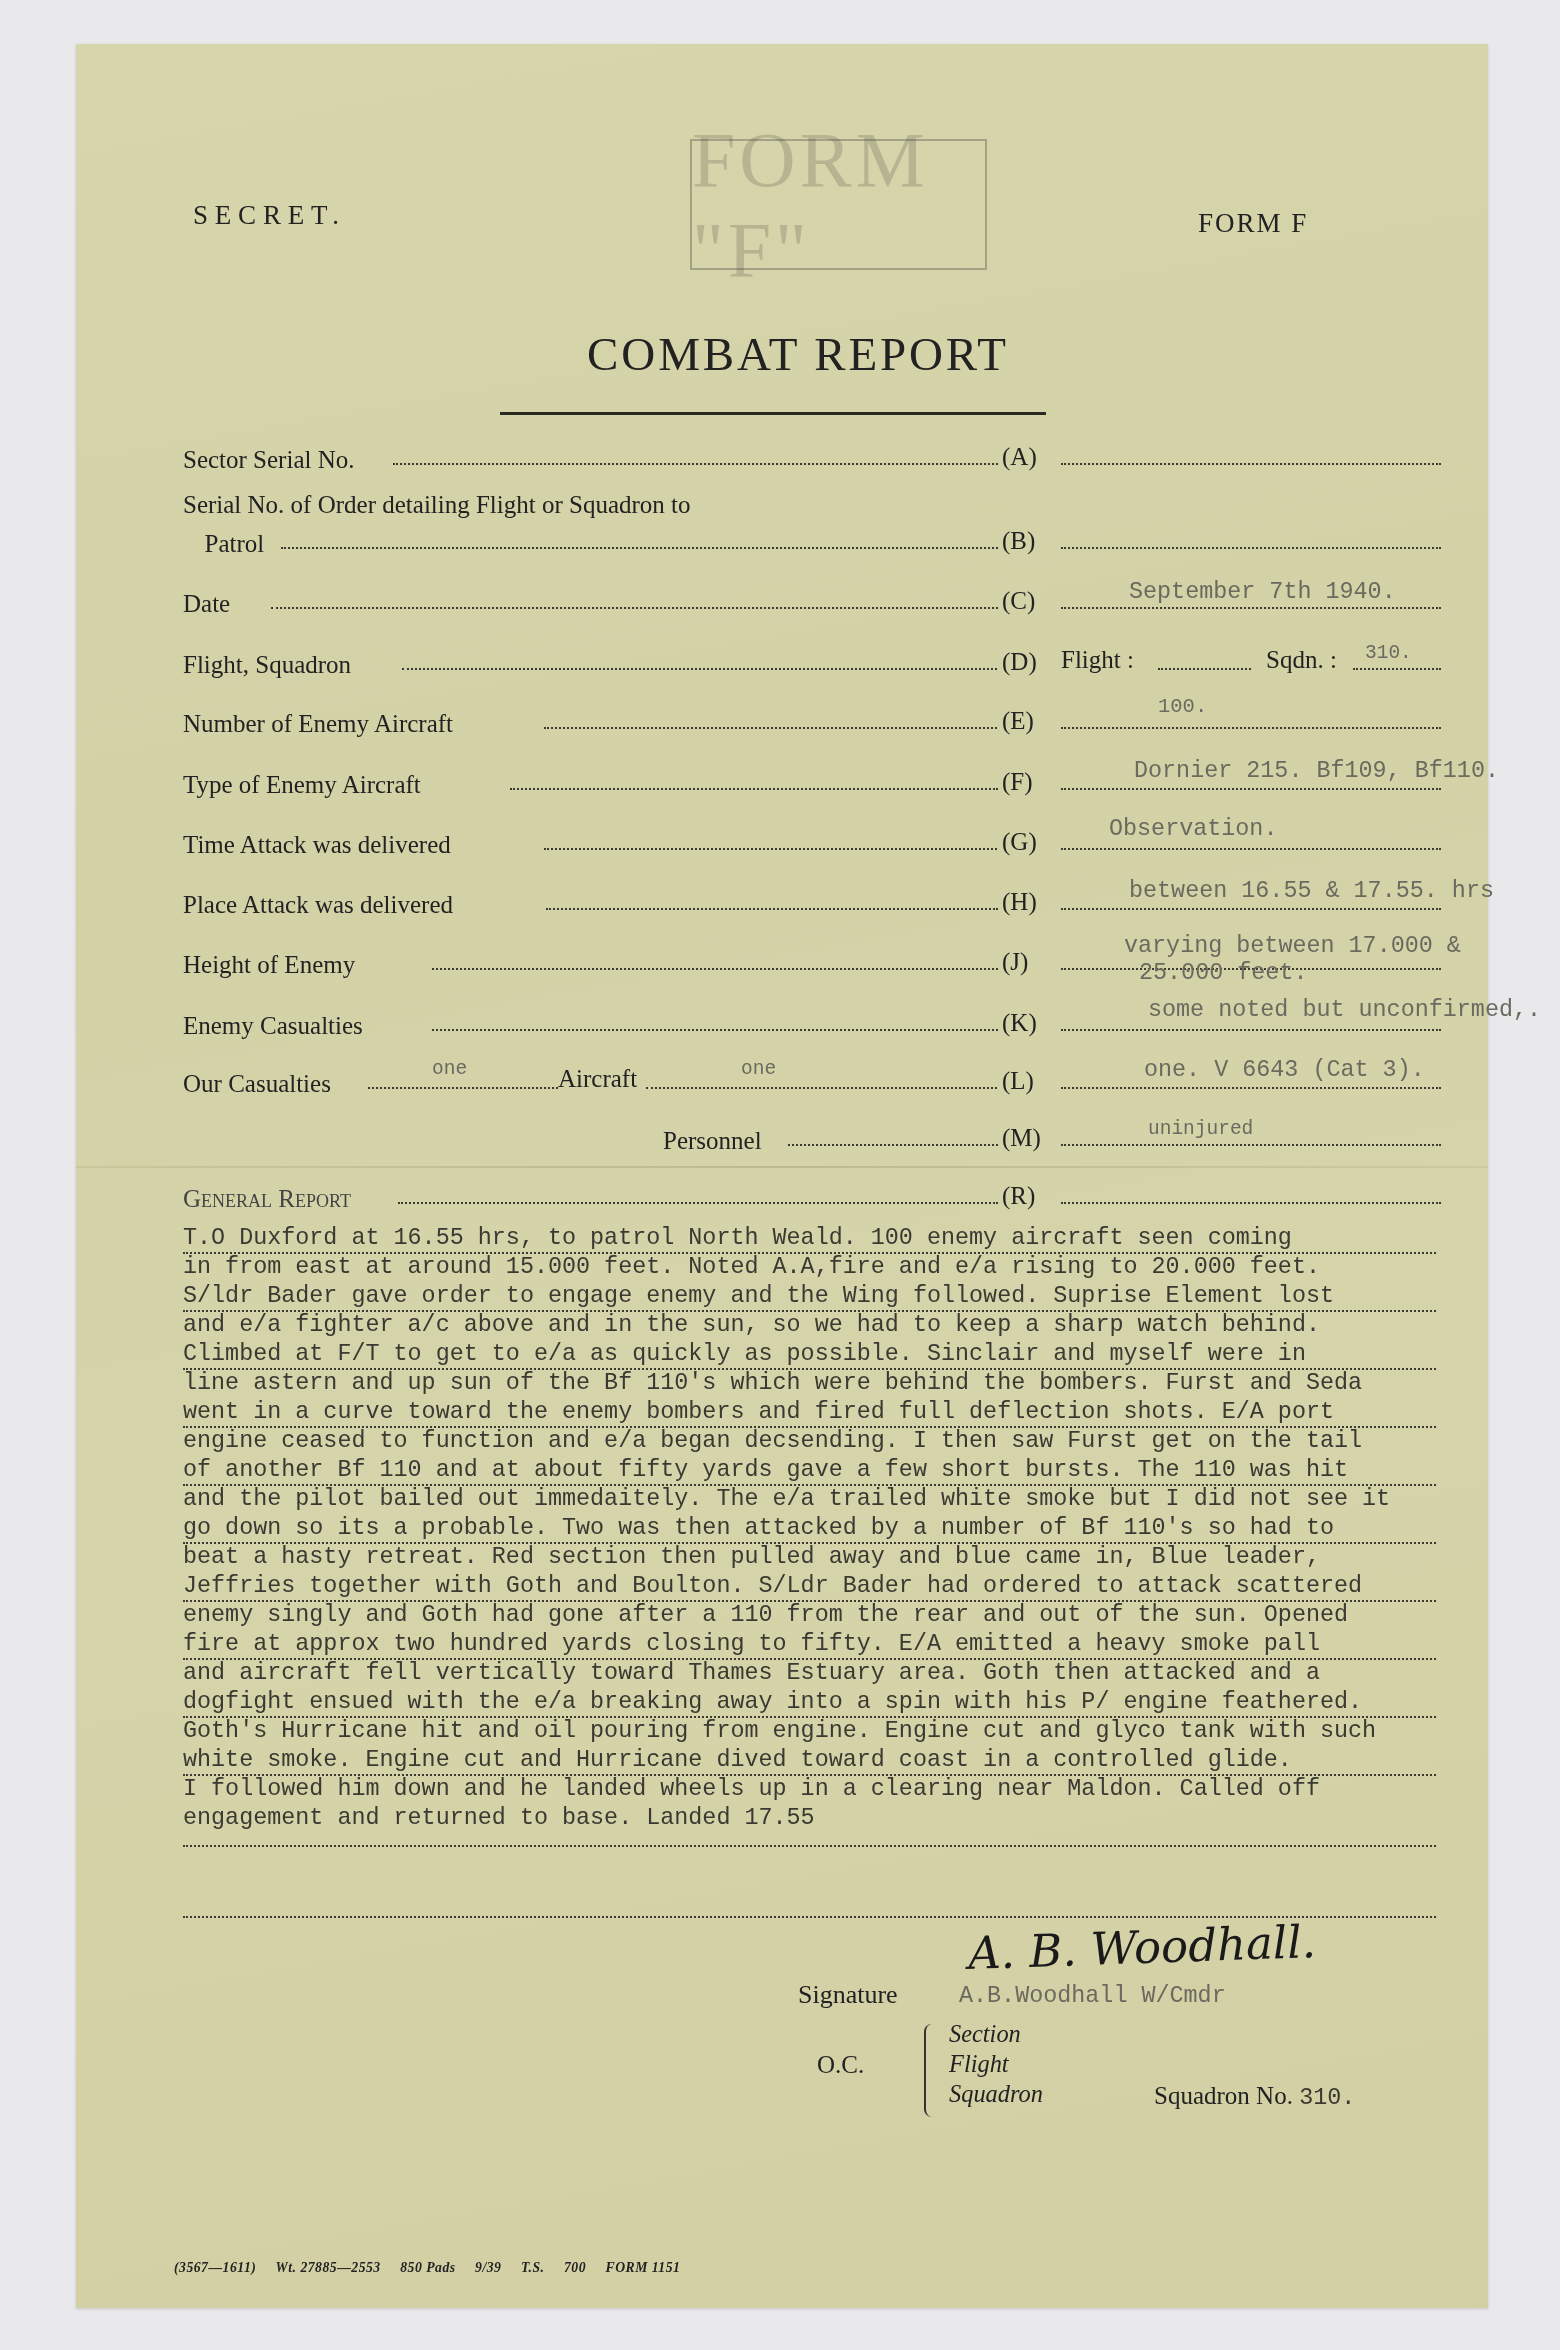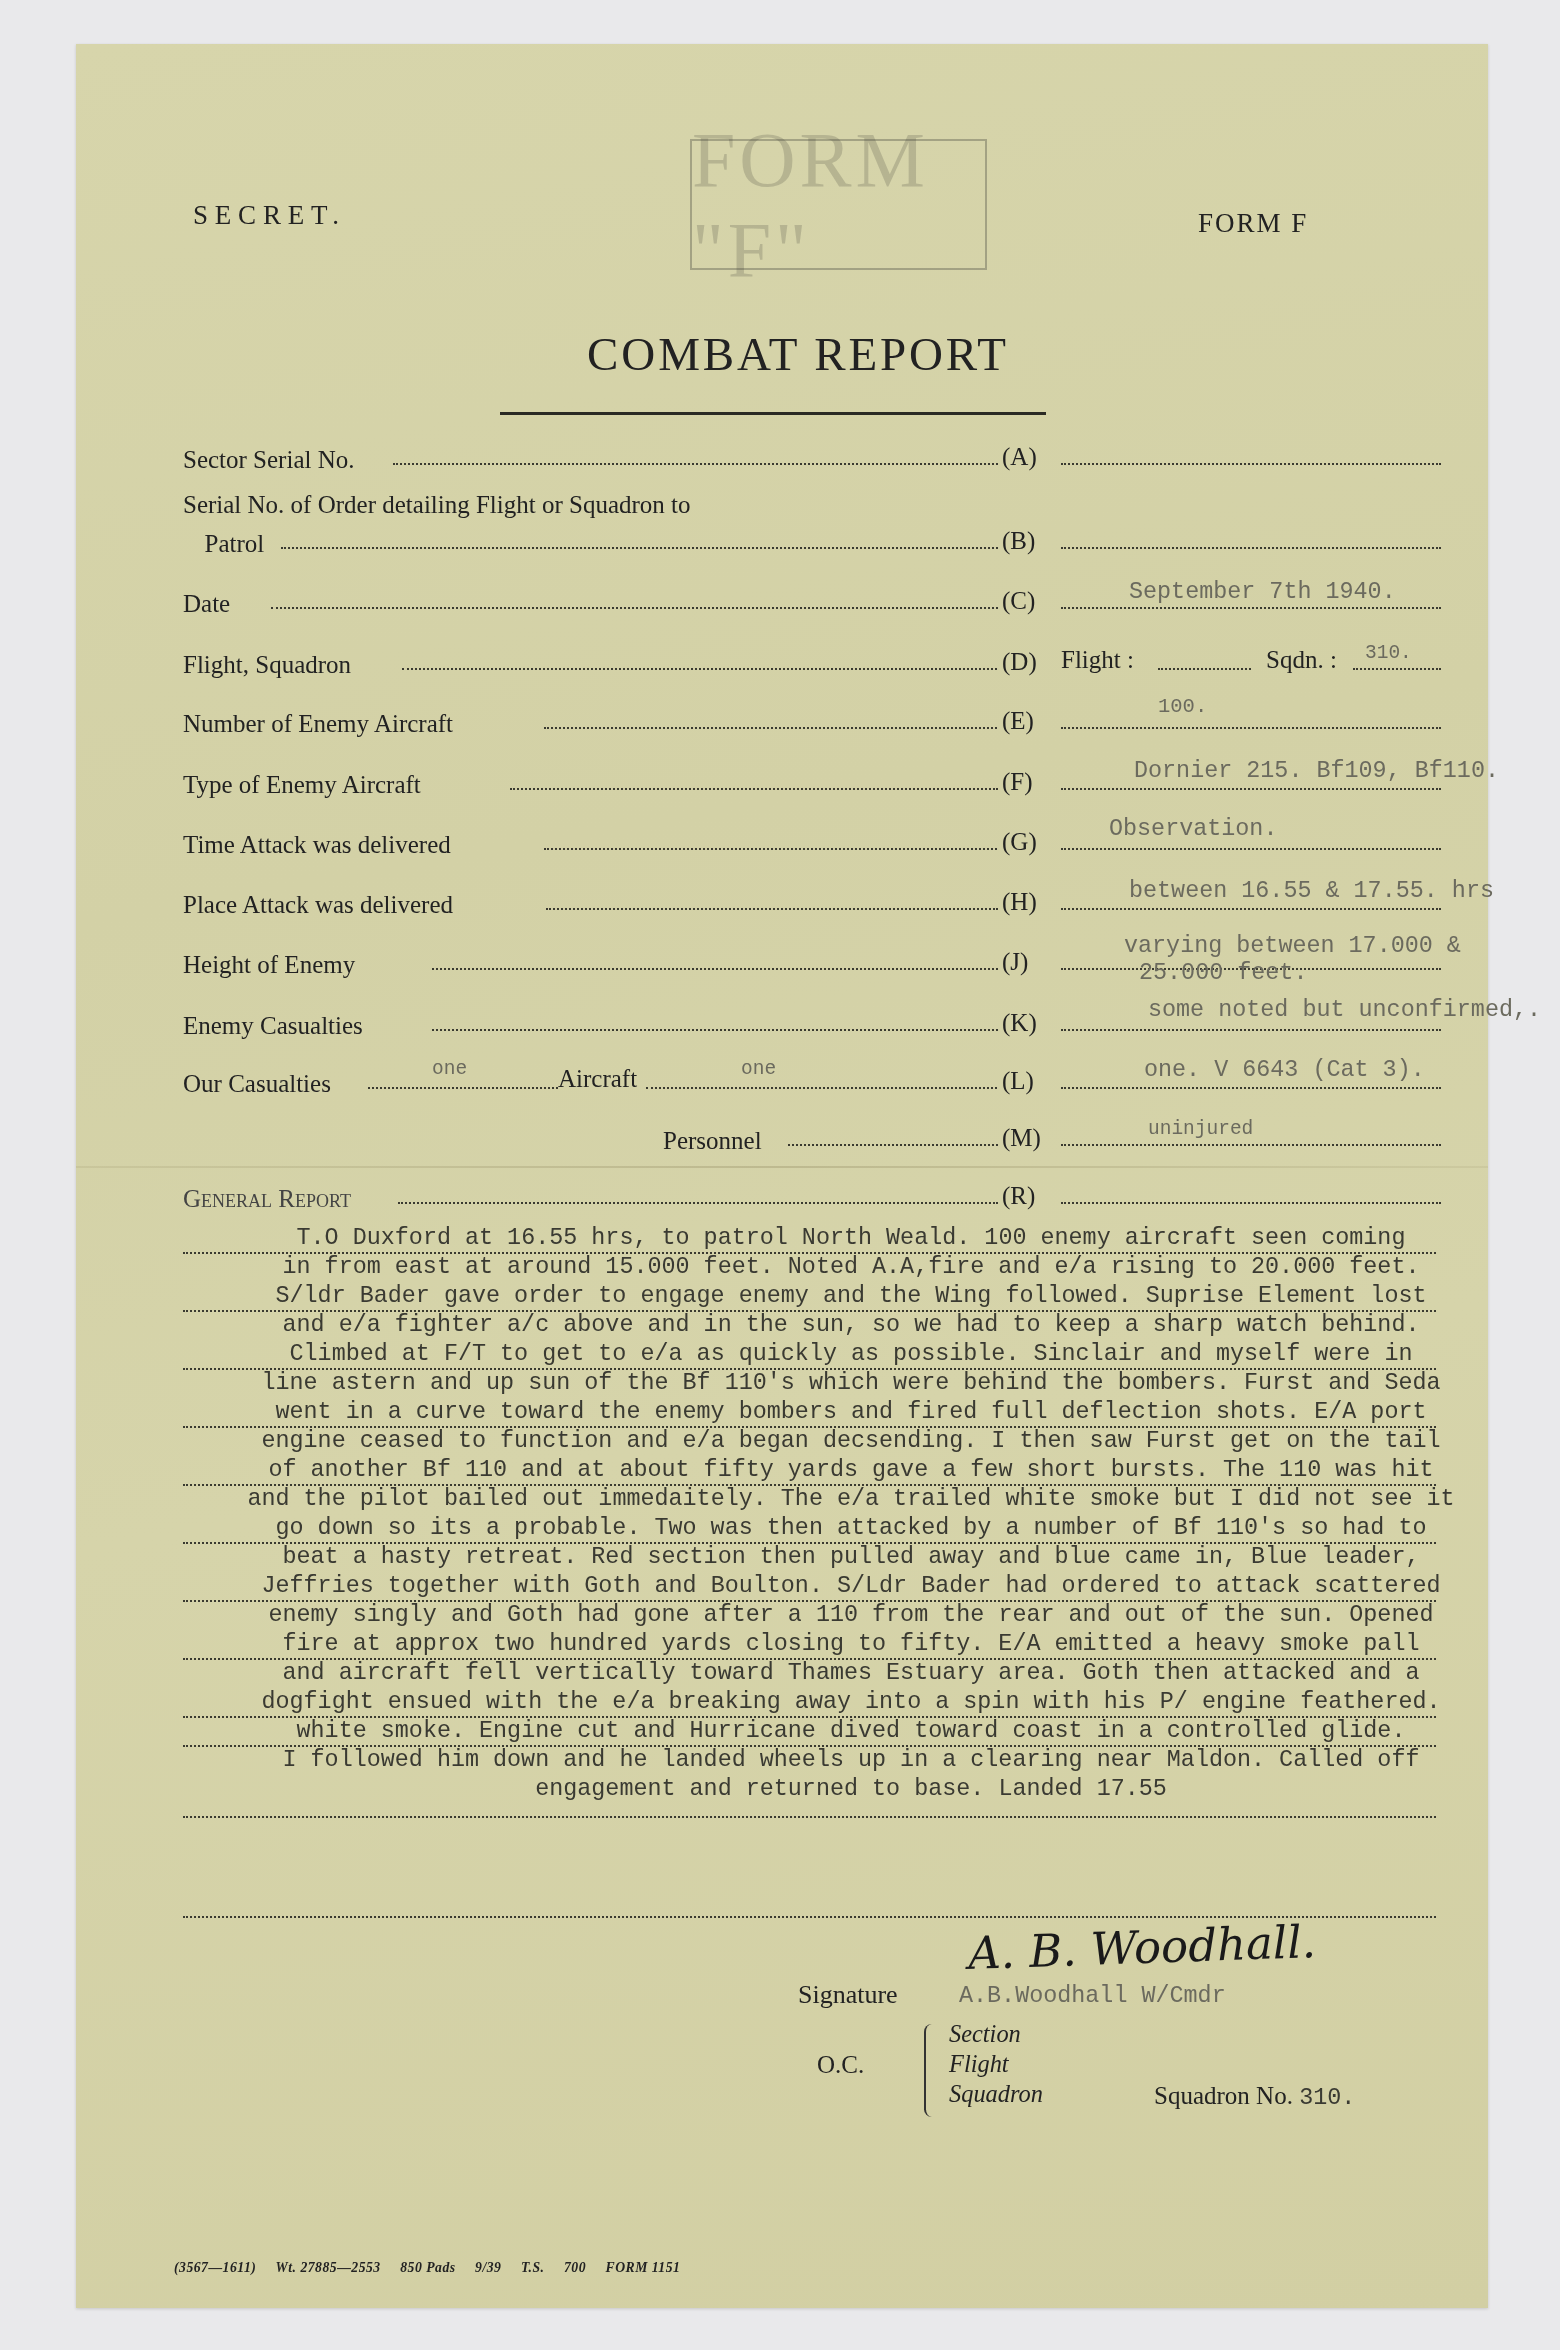--- a/index.html
+++ b/index.html
@@ -51,21 +51,20 @@
     white-space: nowrap;
   }
   .faint { color: #6b6a5e; }
 
   .report {
     position: absolute; left: 107px; top: 1180px; width: 1336px;
   }
   .report .line {
     height: 29px; font-size: 23.4px; line-height: 29px; white-space: nowrap;
     position: relative;
-    text-align: center;
   }
   .report .line.ruled::after {
     content: ""; position: absolute; left: 0; width: 1253px; bottom: -1px;
     border-bottom: 2px dotted #3a3a30;
   }
   .report .end-rule {
     margin-top: 11.7px; width: 1253px; border-bottom: 2px dotted #3a3a30;
   }
   .sig-rule { left: 107px; top: 1872px; width: 1253px; border-bottom: 2px dotted #3a3a30; }
   .handwritten {
@@ -217,20 +216,21 @@
     <div class="line">engine ceased to function and e/a began decsending. I then saw Furst get on the tail</div>
     <div class="line ruled">of another Bf 110 and at about fifty yards gave a few short bursts. The 110 was hit</div>
     <div class="line">and the pilot bailed out immedaitely. The e/a trailed white smoke but I did not see it</div>
     <div class="line ruled">go down so its a probable. Two was then attacked by a number of Bf 110's so had to</div>
     <div class="line">beat a hasty retreat. Red section then pulled away and blue came in, Blue leader,</div>
     <div class="line ruled">Jeffries together with Goth and Boulton. S/Ldr Bader had ordered to attack scattered</div>
     <div class="line">enemy singly and Goth had gone after a 110 from the rear and out of the sun. Opened</div>
     <div class="line ruled">fire at approx two hundred yards closing to fifty. E/A emitted a heavy smoke pall</div>
     <div class="line">and aircraft fell vertically toward Thames Estuary area. Goth then attacked and a</div>
     <div class="line ruled">dogfight ensued with the e/a breaking away into a spin with his P/ engine feathered.</div>
+    <div class="line">Goth's Hurricane hit and oil pouring from engine. Engine cut and glyco tank with such</div>
     <div class="line ruled">white smoke. Engine cut and Hurricane dived toward coast in a controlled glide.</div>
     <div class="line">I followed him down and he landed wheels up in a clearing near Maldon. Called off</div>
     <div class="line">engagement and returned to base. Landed 17.55</div>
     <div class="end-rule"></div>
   </div>
 
   <div class="abs sig-rule"></div>
   <div class="abs handwritten">A. B. Woodhall.</div>
   <div class="abs serif sig-label">Signature</div>
   <div class="abs mono faint sig-typed">A.B.Woodhall W/Cmdr</div>

